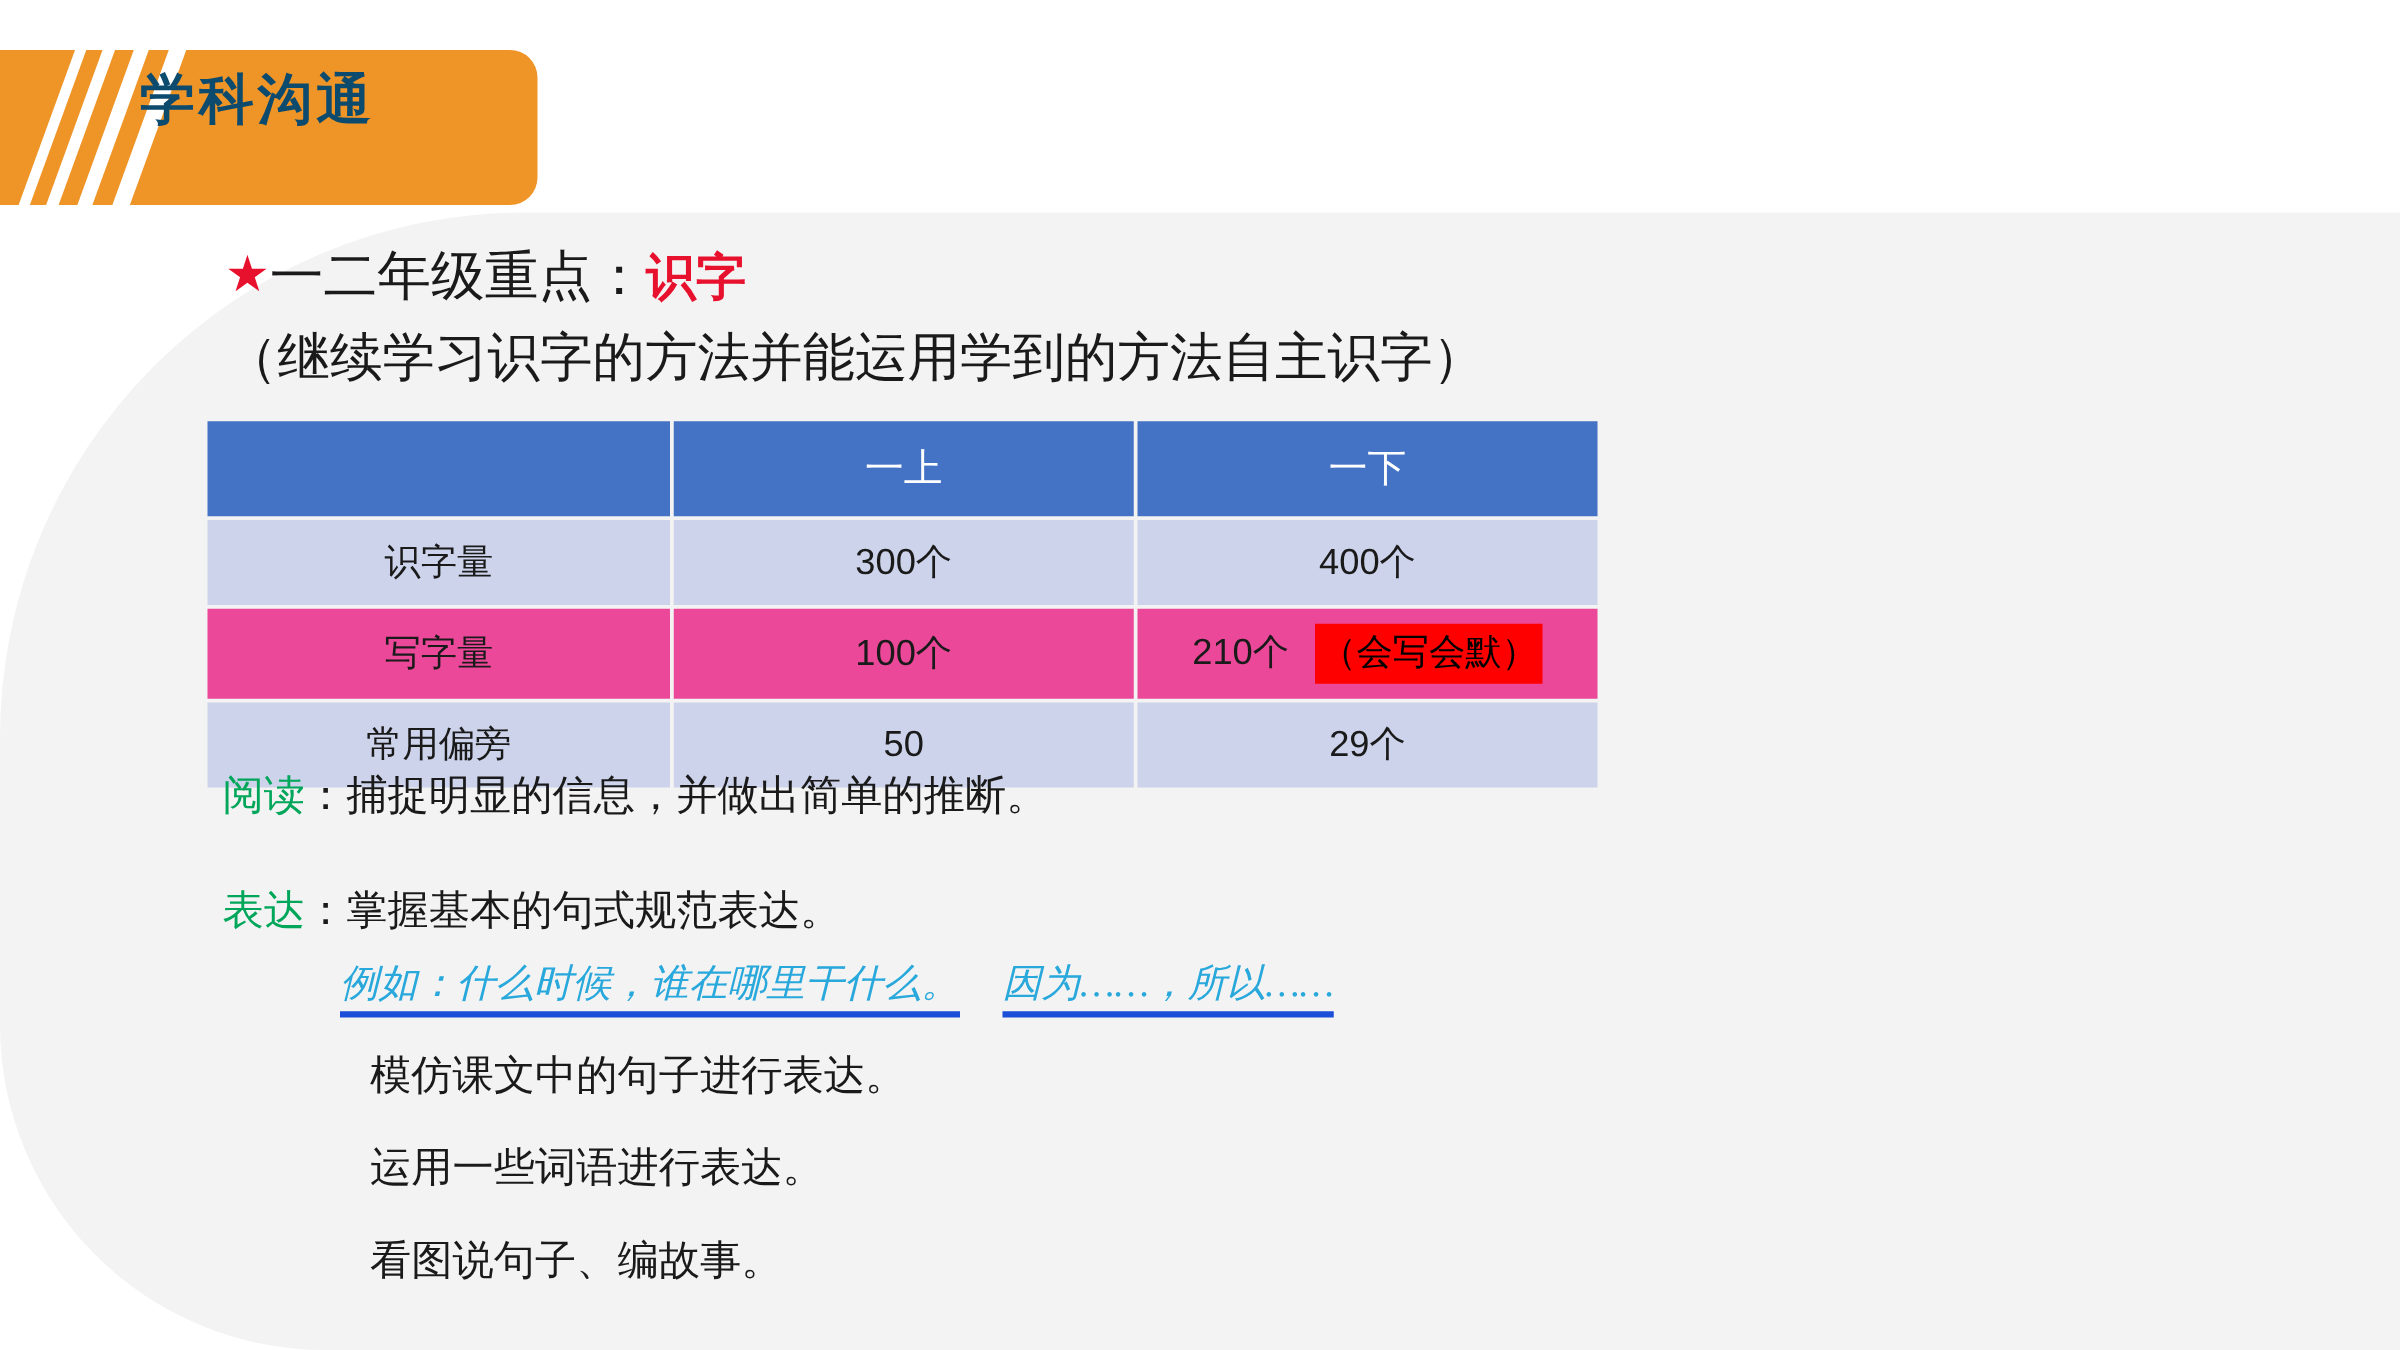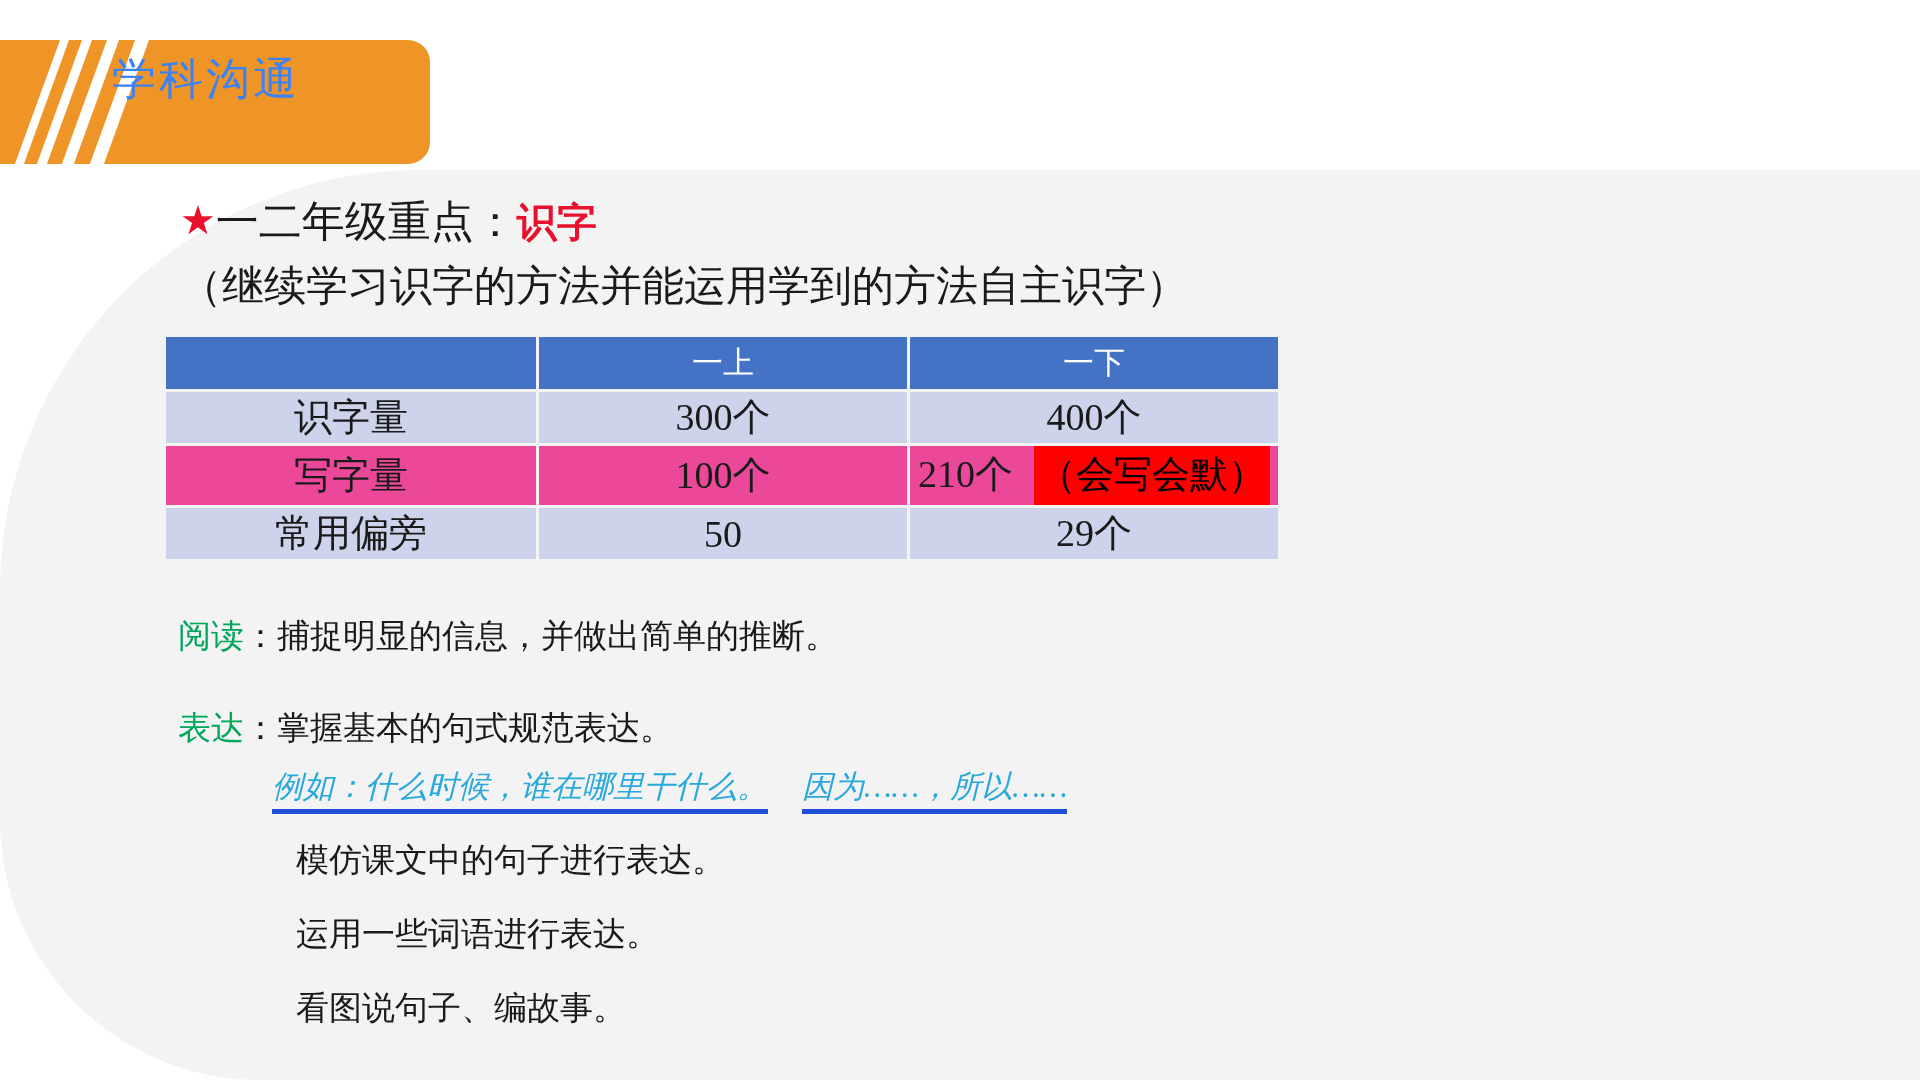--- a/index.html
+++ b/index.html
@@ -62,22 +62,22 @@
   .stripe.s1 { left: 0px;  width: 9px; }
   .stripe.s2 { left: 22px; width: 10px; }
   .stripe.s3 { left: 47px; width: 12px; }
   .stripe.s4 { left: 75px; width: 14px; }
 
   .header-title {
     position: absolute;
     left: 112px;
     top: 50px;
     font-size: 44px;
-    font-weight: normal;
-    color: #3b82f6;
+    font-weight: bold;
+    color: #0c4a6e;
     letter-spacing: 3px;
     white-space: nowrap;
   }
 
   
   .headline {
     position: absolute;
     left: 180px;
     top: 198px;
     font-family: "Liberation Serif", "DejaVu Serif", serif;
@@ -111,42 +111,42 @@
   
   .data-table {
     position: absolute;
     left: 163px;
     top: 334px;
     border-collapse: separate;
     border-spacing: 3px;
     table-layout: fixed;
   }
   .data-table td, .data-table th {
-    padding: 0;
+    padding: 12px;
     margin: 0;
     text-align: center;
     vertical-align: middle;
     font-weight: normal;
   }
   .col-a { width: 370px; }
   .col-b { width: 368px; }
   .col-c { width: 368px; }
 
   .hdr-cell {
     height: 52px;
     background: #4472c4;
     color: #ffffff;
     font-size: 31px;
     font-family: "Liberation Sans", "DejaVu Sans", sans-serif;
   }
   .row-cell {
     height: 44px;
-    font-size: 38px;
-    color: #1a1a1a;
-    font-family: Liberation Serif, serif;
+    font-size: 29px;
+    color: #1a1a1a;
+    font-family: Liberation Sans, sans-serif;
   }
   .band-dark { background: #ccd3ea; }
   .band-light { background: #ec4899; }
 
   .cell-inline {
     display: inline-block;
     white-space: nowrap;
   }
   .highlight-red {
     background: #ff0000;

